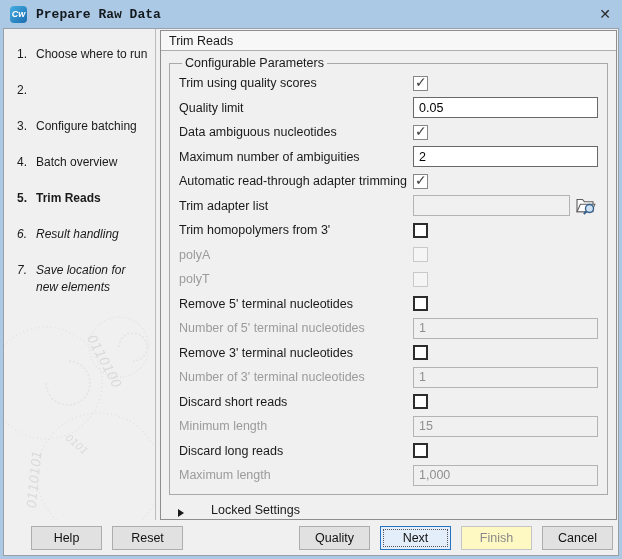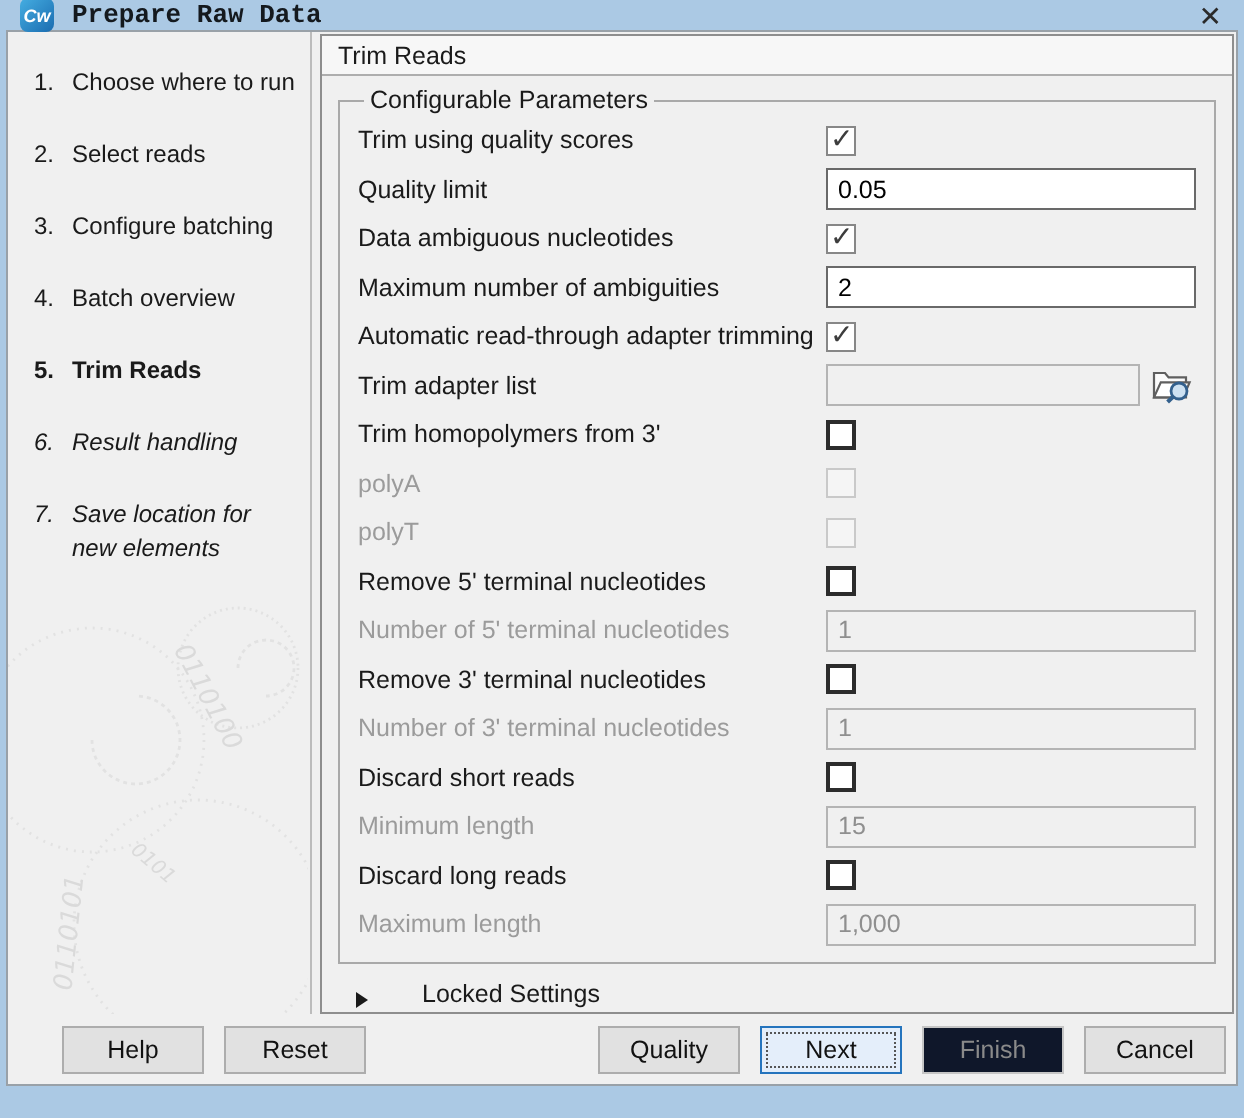--- a/index.html
+++ b/index.html
@@ -2,21 +2,21 @@
 <html><head>
 <meta charset="utf-8">
 <style>
   * { margin:0; padding:0; box-sizing:border-box; }
   html,body { width:622px; height:559px; }
   body { font-family:"Liberation Sans","DejaVu Sans",sans-serif; font-size:12px; color:#1a1a1a; }
 
   .dialog { width:622px; height:559px; background:#abc9e4; padding:0 3px 3px 3px; }
 
   
-  .titlebar { height:15px; display:flex; align-items:center; padding:0 8px 0 7px; }
+  .titlebar { height:28px; display:flex; align-items:center; padding:0 8px 0 7px; }
   .app-icon { width:17px; height:17px; border-radius:4px;
               background:linear-gradient(135deg,#45aee2 0%,#1a6cb0 100%);
               color:#fff; font-size:9px; font-style:italic; font-weight:bold;
               display:flex; align-items:center; justify-content:center; flex:0 0 auto; }
   .win-title { margin-left:9px; font-size:13px; font-weight:600; color:#14191e;font-family:Liberation Mono, monospace; }
   .close-btn { margin-left:auto; width:28px; text-align:right; font-size:14px; color:#2a2a2a;
                cursor:default; line-height:28px; }
 
   
   .body { height:528px; background:#f0f0f0; border:1px solid #99a1a8; display:flex; flex-direction:column; }
@@ -66,21 +66,21 @@
          border-bottom:4.5px solid transparent; flex:0 0 auto; }
   .locked-label { margin-left:27px; font-size:12.5px; }
 
   
   .button-bar { height:35px; display:flex; align-items:center; padding:0 5px 0 27px; }
   .btn { width:71px; height:24px; background:#e1e1e1; border:1px solid #adadad;
          font-size:12.5px; font-family:inherit; color:#121212; }
   .btn + .btn { margin-left:10px; }
   .right-group { margin-left:auto; display:flex; }
   .btn.focused { background:#e4eefa; border:1px solid #2574bd; outline:1px dotted #555; outline-offset:-4px; }
-  .btn.disabled { background:#0f172a; border:1px solid #c5c5c5; color:#8a8a8a; }
+  .btn.disabled { background:#fef9c3; border:1px solid #c5c5c5; color:#8a8a8a; }
 </style>
 </head>
 <body>
 
 <div class="dialog">
 
   <div class="titlebar">
     <div class="app-icon">Cw</div>
     <div class="win-title">Prepare Raw Data</div>
     <div class="close-btn">✕</div>
@@ -89,21 +89,20 @@
   <div class="body">
     <div class="content-row">
 
       <div class="sidebar">
         <div class="step">
           <span class="step-num">1.</span>
           <span class="step-label">Choose where to run</span>
         </div>
         <div class="step">
           <span class="step-num">2.</span>
-          <span class="step-label">Select reads</span>
         </div>
         <div class="step">
           <span class="step-num">3.</span>
           <span class="step-label">Configure batching</span>
         </div>
         <div class="step">
           <span class="step-num">4.</span>
           <span class="step-label">Batch overview</span>
         </div>
         <div class="step current">

